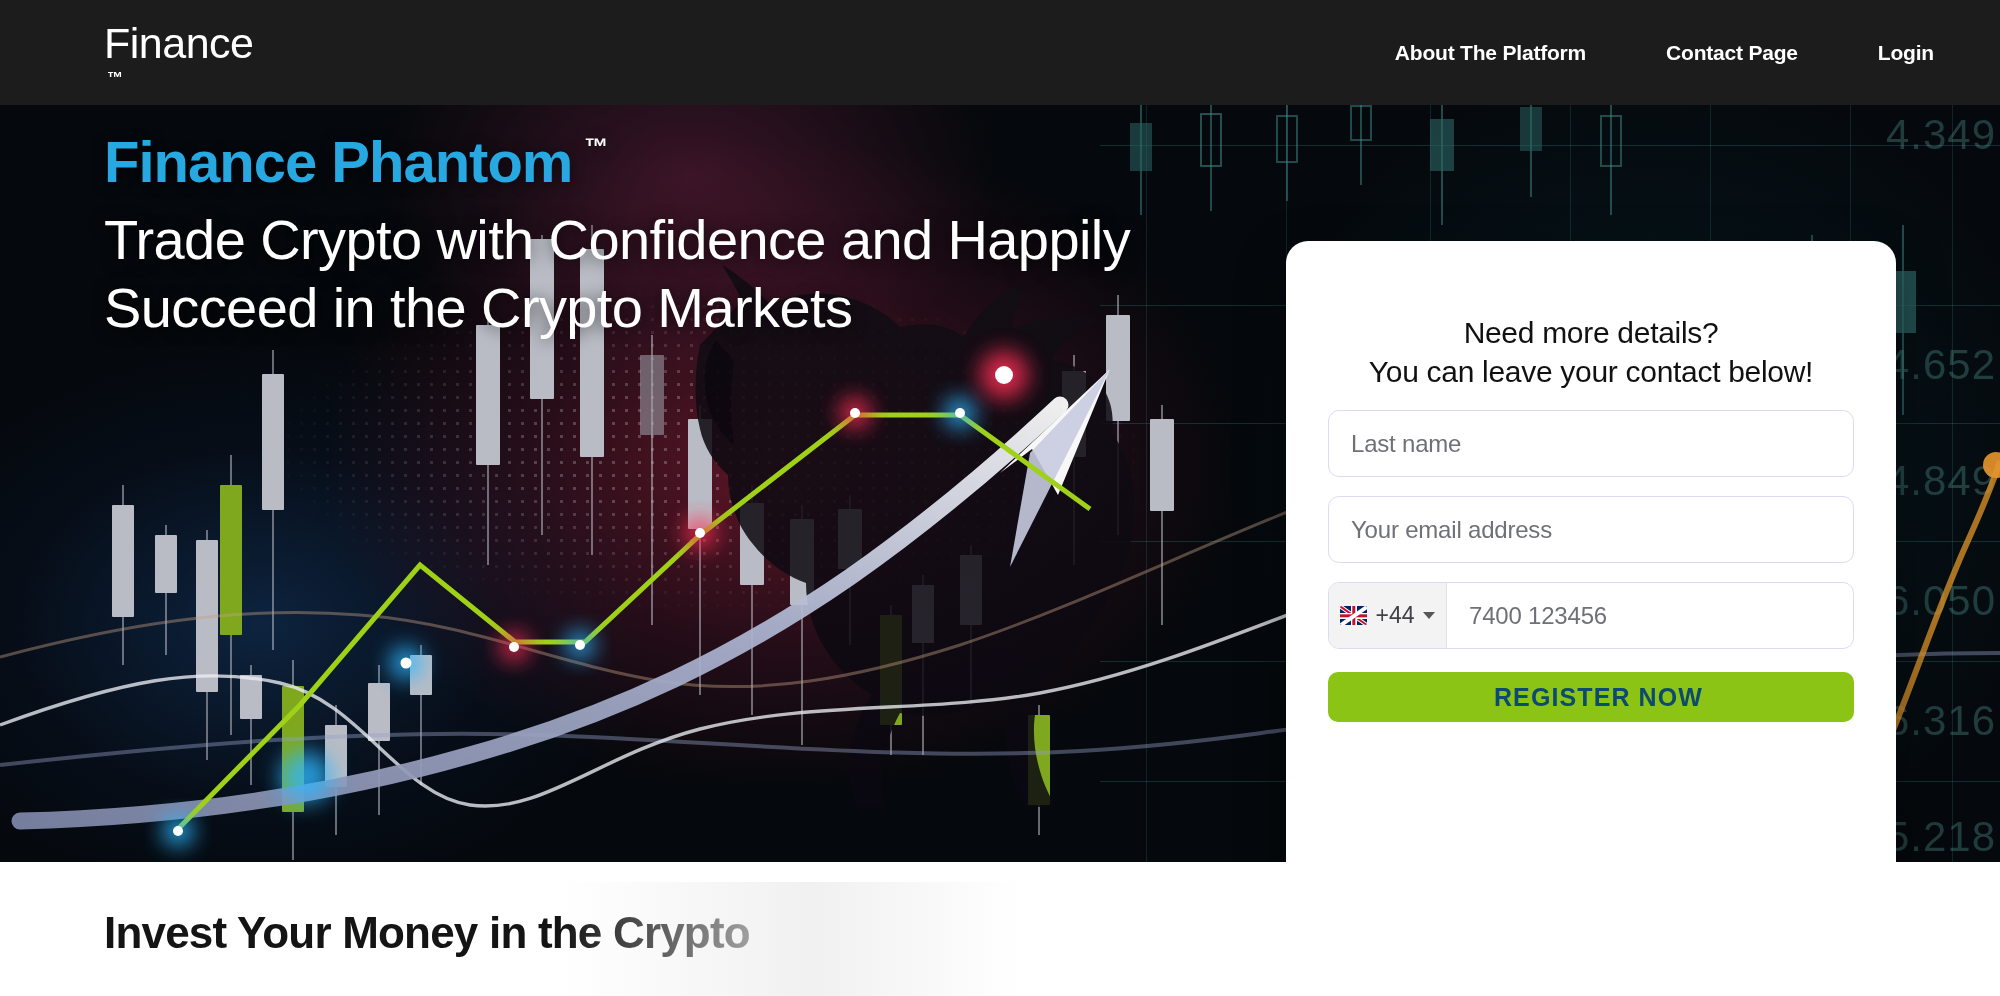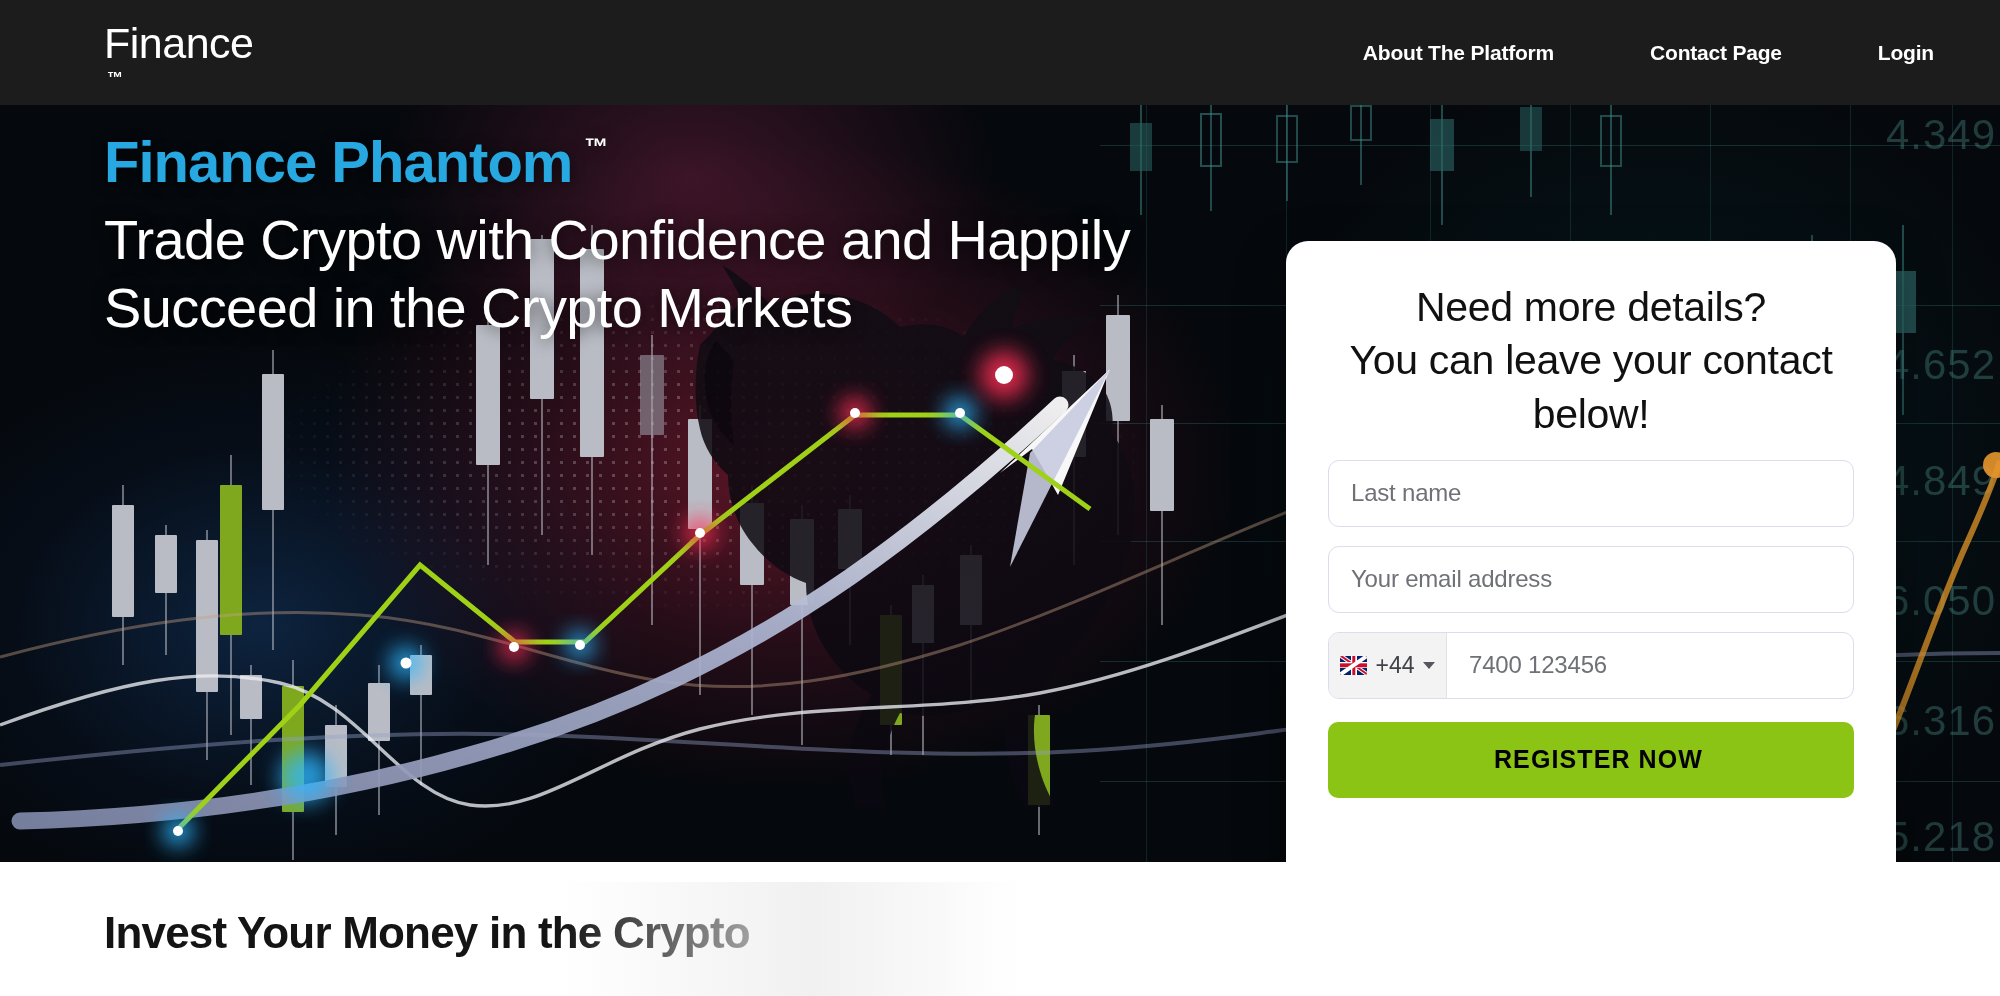--- a/index.html
+++ b/index.html
@@ -27,21 +27,21 @@
   }
   .logo-finance { color: #ffffff; font-weight: 400; }
   .logo-phantom { color: #27a8e0; font-weight: 700; margin-left: 8px; }
   .logo-tm {
     color: #ffffff; font-size: 16px; font-weight: 700;
     margin-left: 3px; margin-top: 1px;
   }
   .nav {
     position: absolute; right: 66px; top: 50%;
     transform: translateY(-50%);
-    display: flex; align-items: center; gap: 16px;
+    display: flex; align-items: center; gap: 0px;
   }
   .nav-item {
     color: #ffffff; font-size: 21px; font-weight: 700;
     text-decoration: none; white-space: nowrap;
     padding: 10px 0;
     margin-left: 80px;
     cursor: pointer;
     letter-spacing: -0.2px;
   }
   .nav-item:first-child { margin-left: 0; }
@@ -143,22 +143,23 @@
     position: absolute; left: 1286px; top: 136px;
     width: 610px; height: 673px;
     background: #ffffff;
     border-radius: 22px;
     box-shadow: 0 18px 50px rgba(0,0,0,0.35);
     z-index: 10;
     padding: 40px 42px 0 42px;
   }
   .card-title {
     text-align: center; color: #111111;
-    font-size: 41px; font-weight: 400; line-height: 1.3;
+    font-size: 30px; font-weight: 400; line-height: 1.3;
     letter-spacing: -0.3px;
+    margin-top: 32px;
   }
   .field {
     margin-top: 19px;
     height: 67px; width: 100%;
     border: 1.5px solid #dcdcf0;
     border-radius: 11px;
     display: flex; align-items: center;
     padding: 0 22px;
     background: #ffffff;
   }
@@ -203,23 +204,23 @@
   .caret-down {
     width: 0; height: 0; flex: none;
     border-left: 6px solid transparent; border-right: 6px solid transparent;
     border-top: 7px solid #55575d;
   }
   .phone-input {
     flex: 1; display: flex; align-items: center; padding-left: 22px;
   }
 
   .register-btn {
-    margin-top: 23px; width: 100%; height: 76px;
+    margin-top: 23px; width: 100%; height: 50px;
     background: #8cc415; border: none; border-radius: 10px;
-    color: #000000; font-size: 25px; font-weight: 700;
+    color: #0c4a6e; font-size: 25px; font-weight: 700;
     letter-spacing: 1.1px;
     cursor: pointer;
     font-family: "Liberation Sans", sans-serif;
     display: flex; align-items: center; justify-content: center; padding-left: 15px;
   }
 
   .consent { margin-top: 22px; display: flex; align-items: flex-start; gap: 12px; }
   .consent-box {
     flex: none; width: 21px; height: 21px; margin-top: 3px;
     border: 2.5px solid #138a18; border-radius: 4px;

